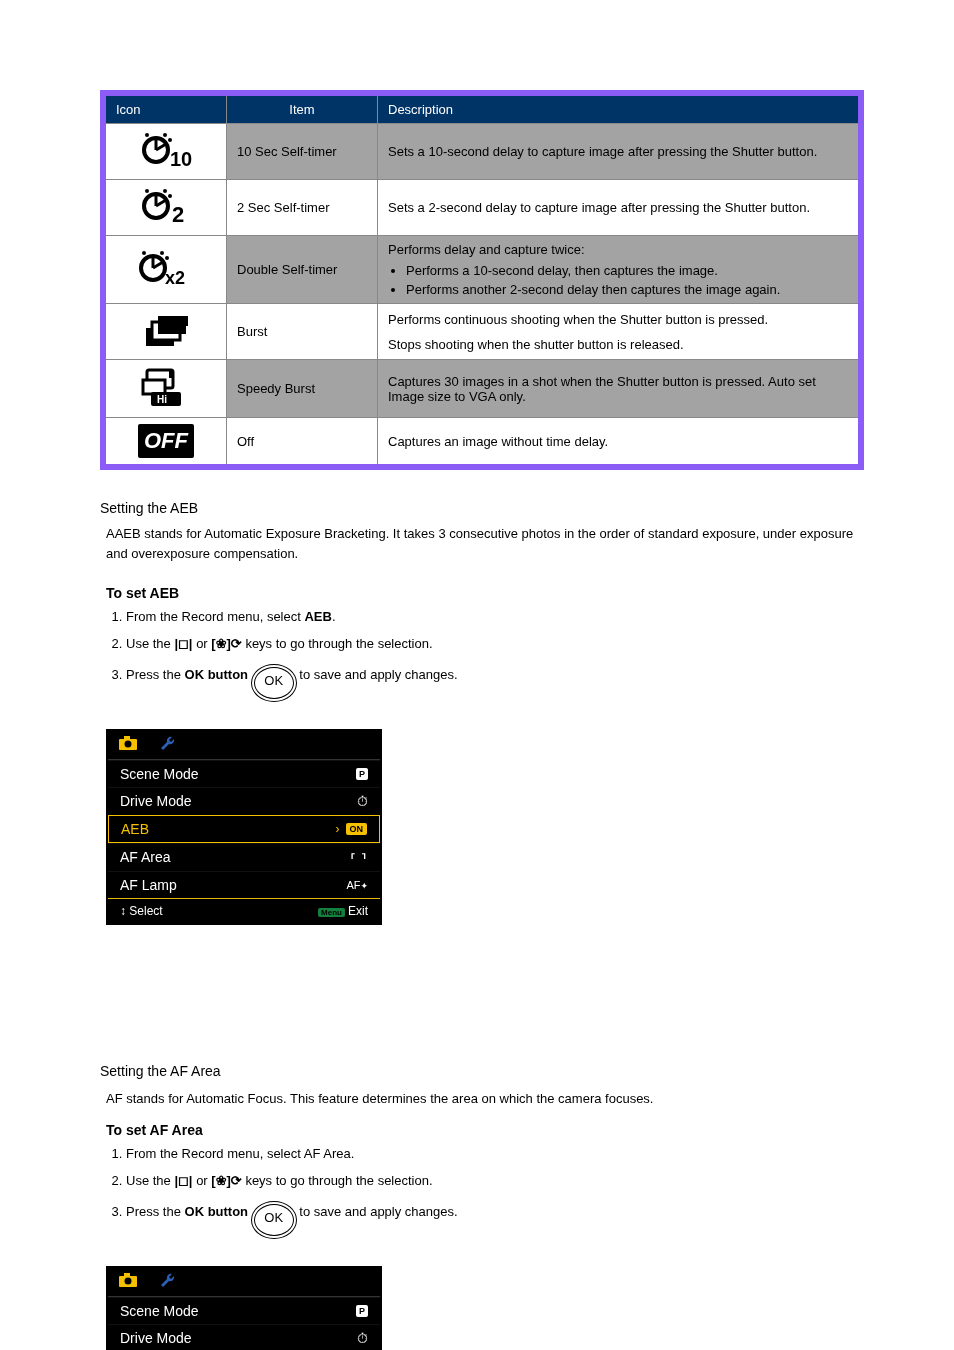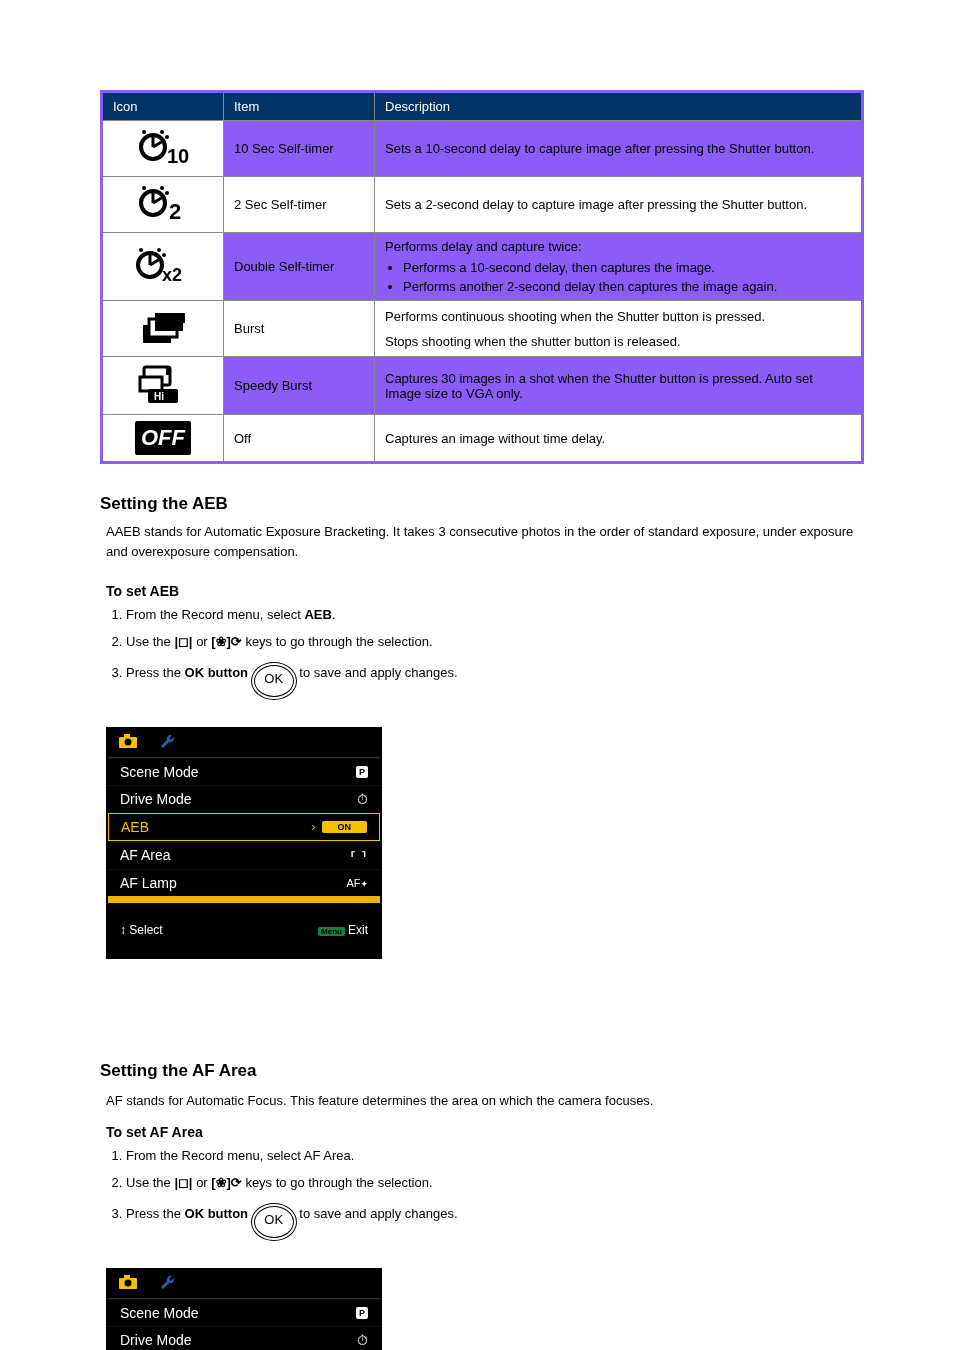--- a/index.html
+++ b/index.html
@@ -10,44 +10,44 @@
     font-size: 13px;
     color: #000;
     width: 954px;
   }
   .page {
     padding: 90px 90px 40px 100px;
   }
   table.modes {
     width: 100%;
     border-collapse: collapse;
-    border: 3px solid #8b5cf6;
+    border: 6px solid #8b5cf6;
   }
   table.modes th {
     background: #003366;
     color: #fff;
     text-align: left;
     padding: 6px 10px;
     font-weight: normal;
     border: 1px solid #888;
   }
   table.modes th.icon-col { width: 100px; }
-  table.modes th.item-col { width: 130px; }
+  table.modes th.item-col { width: 130px; text-align: center; }
   table.modes td {
     border: 1px solid #888;
     padding: 6px 10px;
     vertical-align: middle;
   }
-  tr.alt td { background: #8b5cf6; }
+  tr.alt td { background: #a3a3a3; }
   td.icon-cell { text-align: center; background-color: #fff !important; }
   tr.alt td.icon-cell { background-color: #fff !important; }
   .icon-wrap { display:inline-block; }
   .h2 {
-    font-size: 17px;
-    font-weight: bold;
+    font-size: 14px;
+    font-weight: normal;
     margin: 30px 0 6px 0;
   }
   .indent { margin-left: 6px; }
   .para { font-size: 13px; line-height: 1.5; margin: 8px 0 14px 0; }
   .h3 { font-size: 14px; font-weight: bold; margin: 8px 0 6px 0; }
   ol.steps { margin: 4px 0 0 0; padding-left: 20px; }
   ol.steps li { margin: 6px 0; line-height: 1.6; }
   .ok-btn {
     display: inline-block;
     width: 38px; height: 30px;
@@ -110,31 +110,31 @@
     display: flex;
     align-items: center;
     gap: 4px;
   }
   .yellow { color: #f5c000; }
   .badge-on {
     display: inline-block;
     background: #fff;
     color: #000;
     font-size: 9px;
-    padding: 1px 16px;
+    padding: 1px 4px;
     border-radius: 2px;
     font-weight: bold;
   }
   .badge-on.yellow-bg { background: #f5c000; color: #000; }
   .menu-boot {
     display:flex;
     justify-content: space-between;
     font-size: 12px;
-    padding: 20px 12px;
-    border-top: 7px solid #eab308;
+    padding: 5px 12px;
+    border-top: 1px solid #eab308;
   }
   .menu-boot .menu-label {
     display:inline-block;
     background:#15803d; color:#000;
     font-size:8px; padding:0 3px; border-radius:2px;
     margin-right:3px;
     font-weight:bold;
   }
   .desc-bullets { margin: 6px 0 0 0; padding-left: 18px; }
   .desc-bullets li { margin-top: 4px; }

